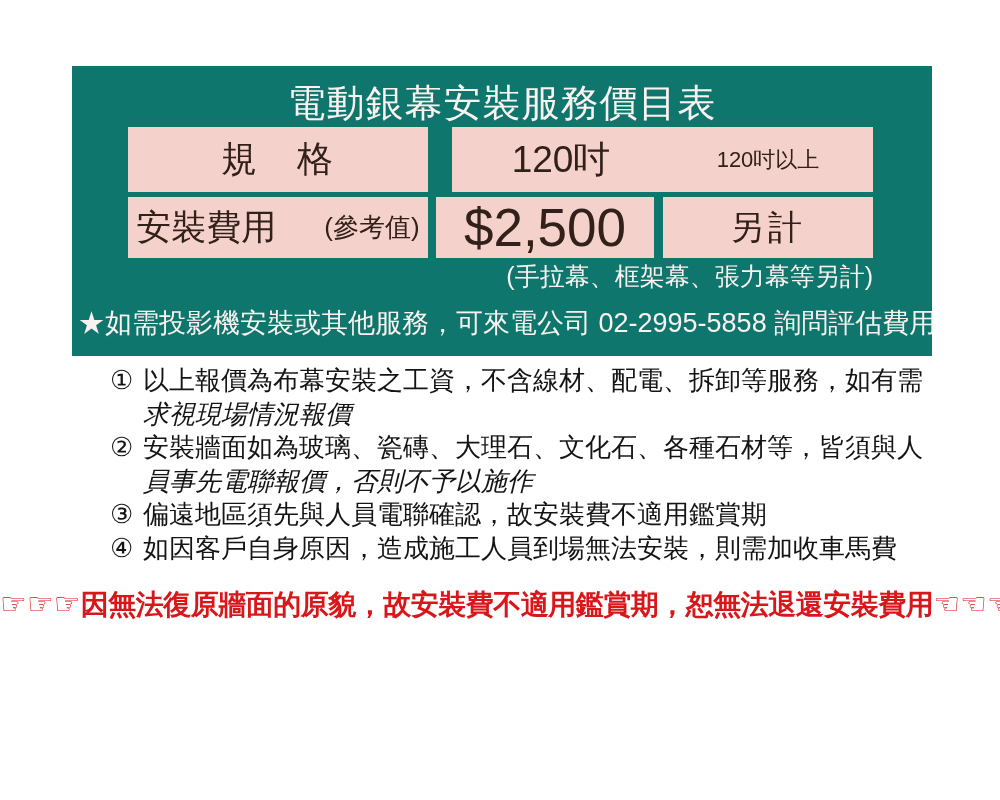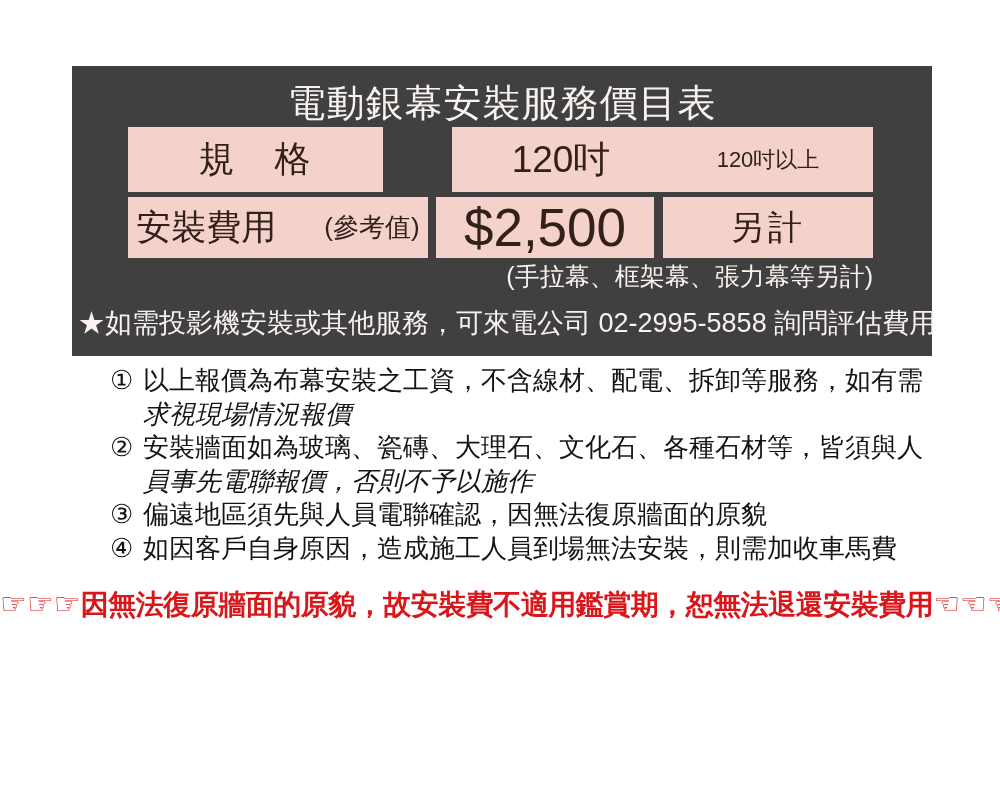--- a/index.html
+++ b/index.html
@@ -13,21 +13,21 @@
     overflow: hidden;
   }
 
   
   .price-box {
     position: absolute;
     left: 72px;
     top: 66px;
     width: 860px;
     height: 290px;
-    background: #404040;
+    background: #0f766e;
   }
   .box-title {
     position: absolute;
     left: 0;
     top: 12px;
     width: 100%;
     text-align: center;
     font-size: 38px;
     letter-spacing: 1px;
     color: #faf2ef;
@@ -37,21 +37,21 @@
   
   .cell {
     position: absolute;
     background: #f4d1cb;
     color: #32201a;
     display: flex;
     align-items: center;
     justify-content: center;
     white-space: nowrap;
   }
-  .cell-spec      { left: 56px;  top: 61px;  width: 255px; height: 65px; font-size: 36px; letter-spacing: 2px; }
+  .cell-spec      { left: 56px;  top: 61px;  width: 300px; height: 65px; font-size: 36px; letter-spacing: 2px; }
   .cell-120       { left: 380px; top: 61px;  width: 218px; height: 65px; font-size: 37px; }
   .cell-over120   { left: 591px; top: 61px;  width: 210px; height: 65px; font-size: 22px; }
   .cell-fee-label { left: 56px;  top: 131px; width: 300px; height: 61px; font-size: 35px; }
   .cell-fee-label .suffix { font-size: 26px; margin-left: 48px; }
   .cell-price     { left: 364px; top: 131px; width: 218px; height: 61px; font-size: 53px; }
   .cell-other     { left: 591px; top: 131px; width: 210px; height: 61px; font-size: 34px; letter-spacing: 4px; }
 
   .other-screens-note {
     position: absolute;
     right: 59px;
@@ -132,21 +132,21 @@
     </div>
 
     <div class="note-line">
       <span class="note-num">②</span><span>安裝牆面如為玻璃、瓷磚、大理石、文化石、各種石材等，皆須與人</span>
     </div>
     <div class="note-line cont">
       <span>員事先電聯報價，否則不予以施作</span>
     </div>
 
     <div class="note-line">
-      <span class="note-num">③</span><span>偏遠地區須先與人員電聯確認，因無法復原牆面的原貌</span>
+      <span class="note-num">③</span><span>偏遠地區須先與人員電聯確認，故安裝費不適用鑑賞期</span>
     </div>
 
     <div class="note-line">
       <span class="note-num">④</span><span>如因客戶自身原因，造成施工人員到場無法安裝，則需加收車馬費</span>
     </div>
   </div>
 
   <div class="warning">
     <span class="hands">☞☞☞</span><span>因無法復原牆面的原貌，故安裝費不適用鑑賞期，恕無法退還安裝費用</span><span class="hands">☜☜☜</span>
   </div>

